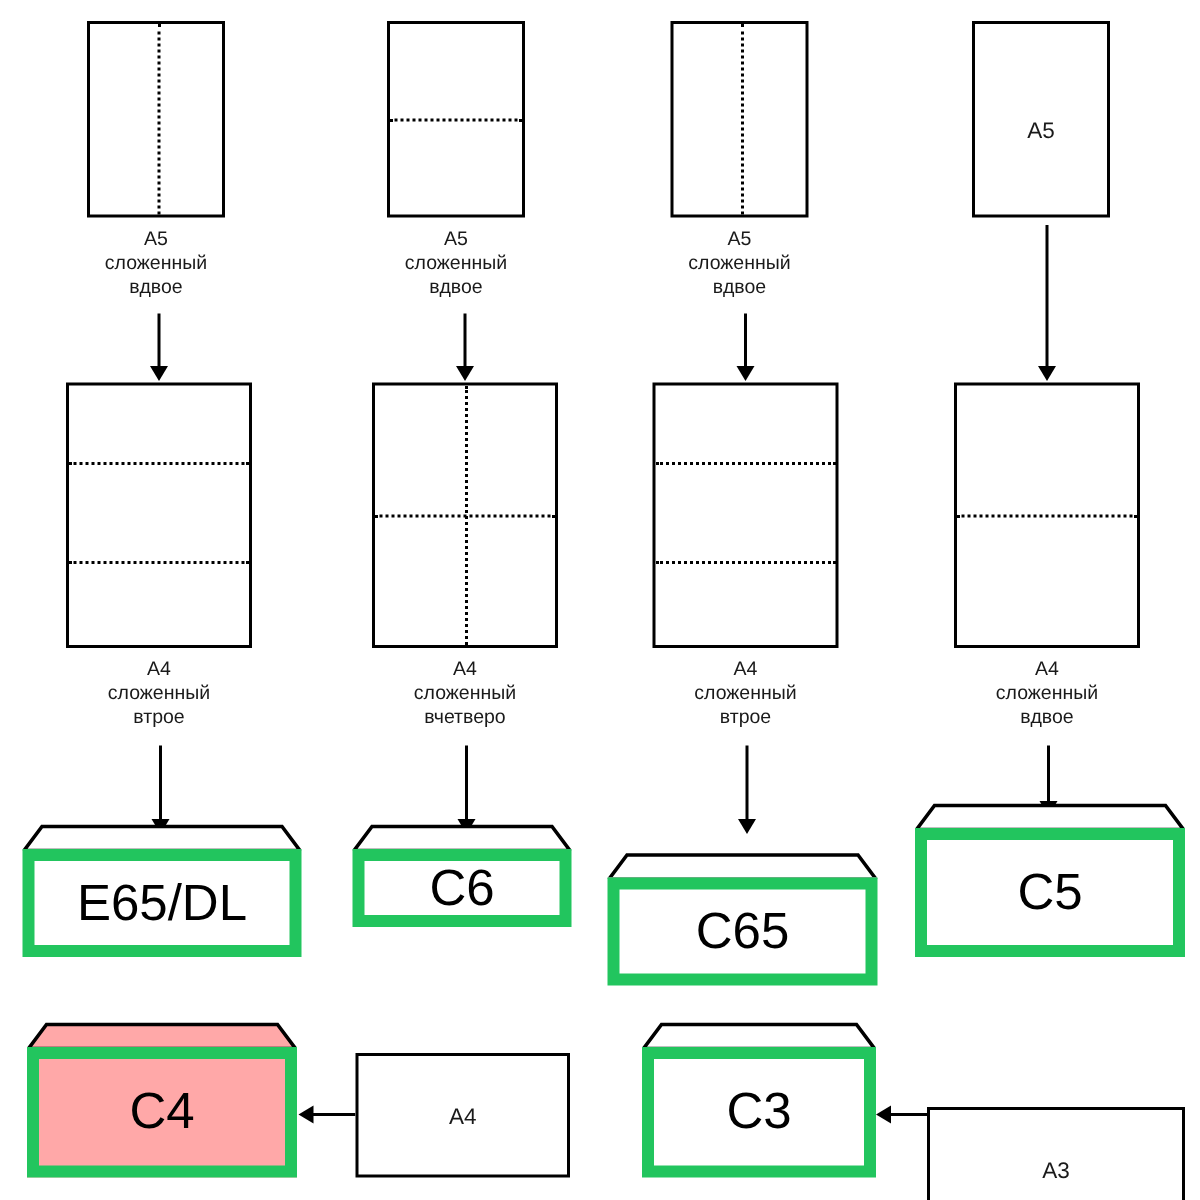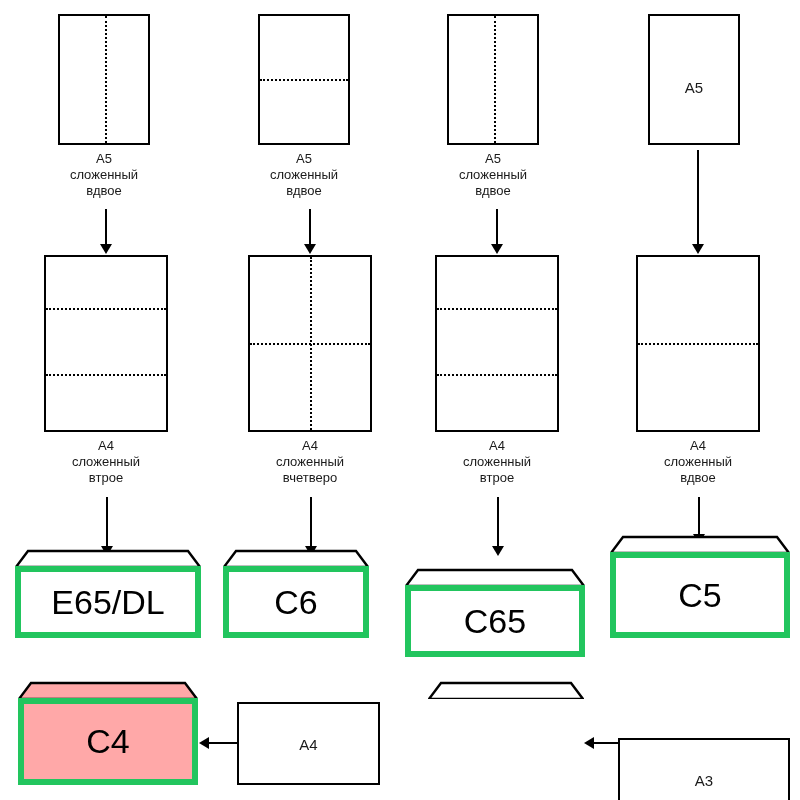--- a/index.html
+++ b/index.html
@@ -116,21 +116,21 @@
     width: 100%;
     height: 100%;
   }
   .envelope .body {
     position: absolute;
     left: 0;
     top: 17px;
     right: 0;
     bottom: 0;
     box-sizing: border-box;
-    border: 6px solid #22c55e;
+    border: 8px solid #22c55e;
     display: flex;
     align-items: center;
     justify-content: center;
   }
   .envelope .env-label {
     font-size: 34px;
     color: #000;
     letter-spacing: 0px;
   }
   .envelope.highlight .body { background: #ffa8a8; }
@@ -237,21 +237,21 @@
     <div class="flap">
       <svg viewBox="0 0 186 18" preserveAspectRatio="none">
         <polygon points="1,18 13,2 173,2 185,18" fill="#ffffff" stroke="#000" stroke-width="2.4" stroke-linejoin="miter"></polygon>
       </svg>
     </div>
     <div class="body">
       <span class="env-label">E65/DL</span>
     </div>
   </div>
 
-  <div class="envelope plain" style="left:223px; top:549px; width:146px; height:89px;">
+  <div class="envelope plain" style="left:235px; top:549px; width:146px; height:69px;">
     <div class="flap">
       <svg viewBox="0 0 146 18" preserveAspectRatio="none">
         <polygon points="1,18 13,2 133,2 145,18" fill="#ffffff" stroke="#000" stroke-width="2.4" stroke-linejoin="miter"></polygon>
       </svg>
     </div>
     <div class="body">
       <span class="env-label">C6</span>
     </div>
   </div>
 
@@ -296,20 +296,23 @@
   <div class="sheet" style="left:237px; top:702px; width:143px; height:83px;">
     <div class="sheet-label" style="top:32px;">A4</div>
   </div>
 
   <div class="envelope plain" style="left:428px; top:681px; width:156px; height:104px;">
     <div class="flap">
       <svg viewBox="0 0 156 18" preserveAspectRatio="none">
         <polygon points="1,18 13,2 143,2 155,18" fill="#ffffff" stroke="#000" stroke-width="2.4" stroke-linejoin="miter"></polygon>
       </svg>
     </div>
+    <div class="body">
+      <span class="env-label">C3</span>
+    </div>
   </div>
 
   <div class="arrow-left" style="left:584px; top:742px; width:35px;">
     <div class="shaft"></div>
     <div class="head"></div>
   </div>
 
   <div class="sheet" style="left:618px; top:702px; width:172px; height:83px;margin-top:36px;">
     <div class="sheet-label" style="top:32px;">A3</div>
   </div>

